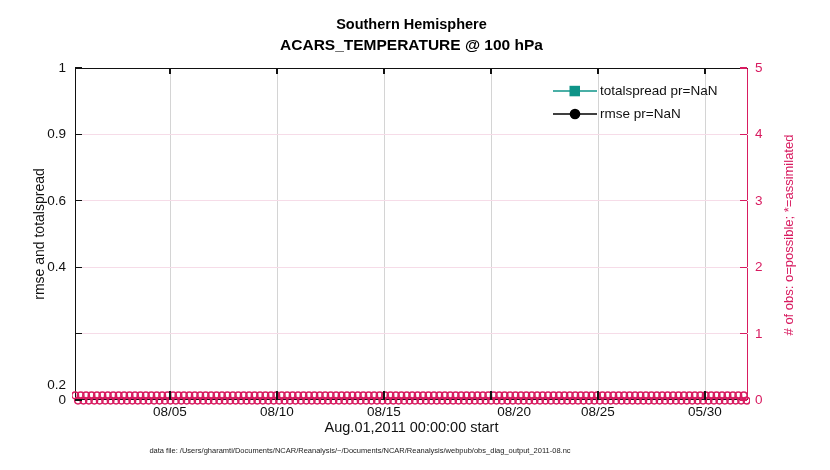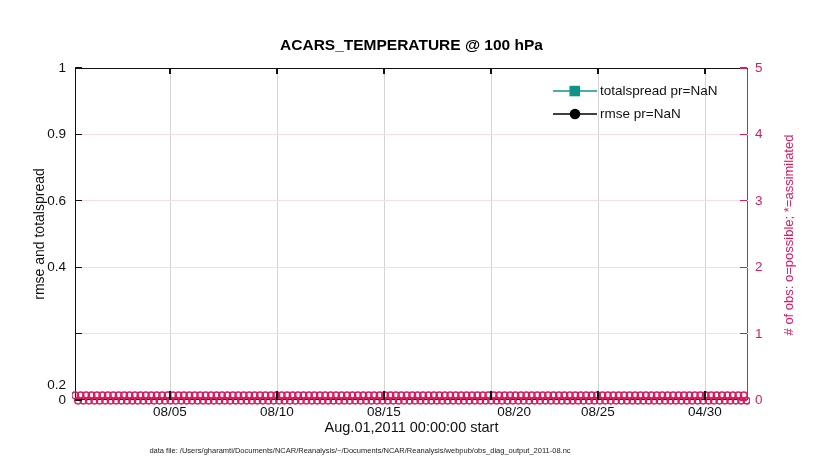--- a/index.html
+++ b/index.html
@@ -40,20 +40,21 @@
   .legend-row{display:flex;align-items:center;height:23px;}
   .legend-row svg{flex:0 0 auto;}
   .legend-label{font-size:13.5px;color:#111;margin-left:2px;white-space:nowrap;}
   .obs-band{position:absolute;left:72px;top:391px;width:678px;height:14px;z-index:5;overflow:hidden;}
 </style>
 </head>
 <body>
 
 <div class="fig">
 
+  <div class="title-line title1">Southern Hemisphere</div>
   <div class="title-line title2">ACARS_TEMPERATURE @ 100 hPa</div>
 
   <div class="ylab-left">rmse and totalspread</div>
   <div class="ylab-right"># of obs: o=possible; *=assimilated</div>
 
   <div class="plot"></div>
 
   <div class="ylabels-left">
       <span style="top: 60px;">1</span>
       <span style="top: 126.4px;">0.9</span>
@@ -69,21 +70,21 @@
       <span style="top: 259.2px;">2</span>
       <span style="top: 325.6px;">1</span>
       <span style="top: 392px;">0</span>
     </div>
   <div class="xlabels">
       <span style="left: 130px; text-align: center;">08/05</span>
       <span style="left: 237px;">08/10</span>
       <span style="left: 344px;">08/15</span>
       <span style="left: 451px; text-align: right;">08/20</span>
       <span style="left: 558px;">08/25</span>
-      <span style="left: 665px;">04/30</span>
+      <span style="left: 665px;">05/30</span>
     </div>
 
   <div class="obs-band"><svg width="678" height="14">
         <circle cx="3.2" cy="4.4" r="3.3" fill="none" stroke="#d81b60" stroke-width="1.5"></circle>
         <circle cx="6" cy="9.6" r="3.3" fill="none" stroke="#d81b60" stroke-width="1.5"></circle>
         <circle cx="8.635483870967743" cy="4.4" r="3.3" fill="none" stroke="#d81b60" stroke-width="1.5"></circle>
         <circle cx="11.435483870967742" cy="9.6" r="3.3" fill="none" stroke="#d81b60" stroke-width="1.5"></circle>
         <circle cx="14.070967741935483" cy="4.4" r="3.3" fill="none" stroke="#d81b60" stroke-width="1.5"></circle>
         <circle cx="16.870967741935484" cy="9.6" r="3.3" fill="none" stroke="#d81b60" stroke-width="1.5"></circle>
         <circle cx="19.506451612903223" cy="4.4" r="3.3" fill="none" stroke="#d81b60" stroke-width="1.5"></circle>

